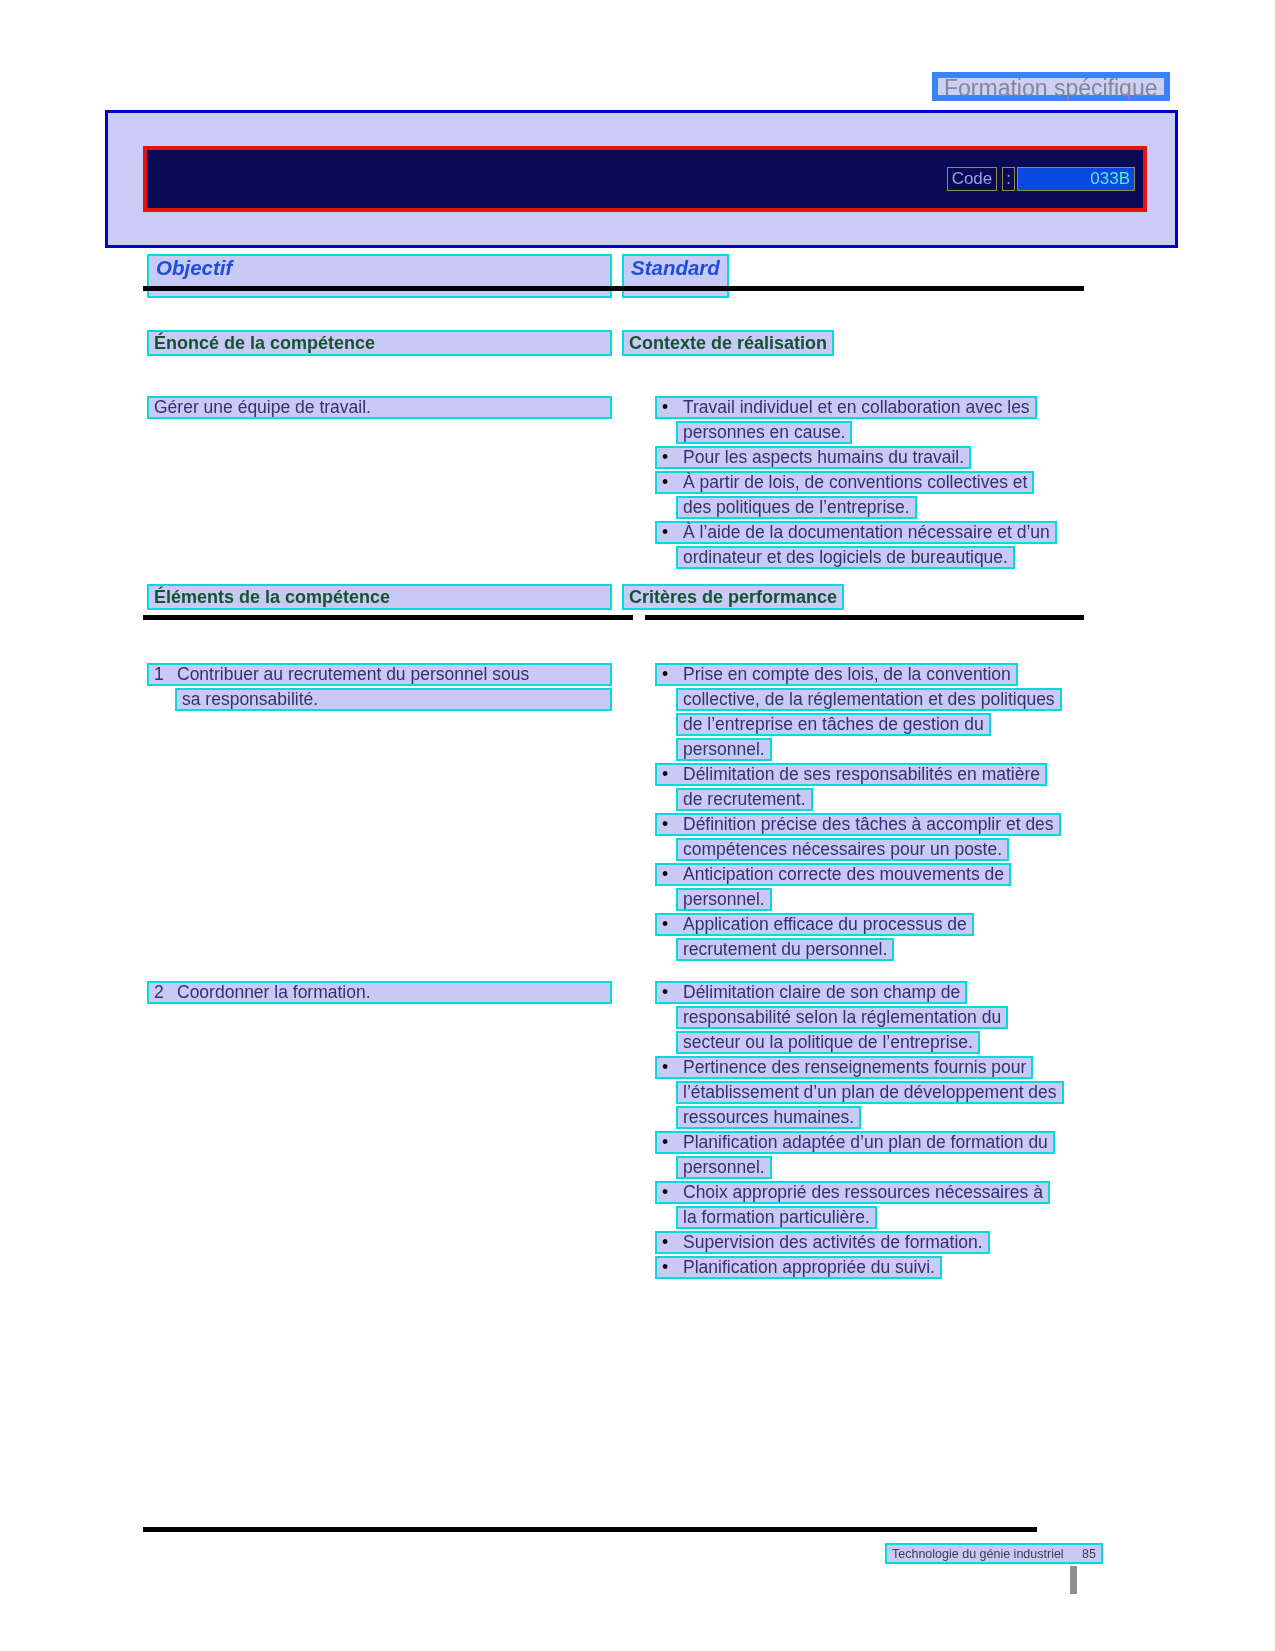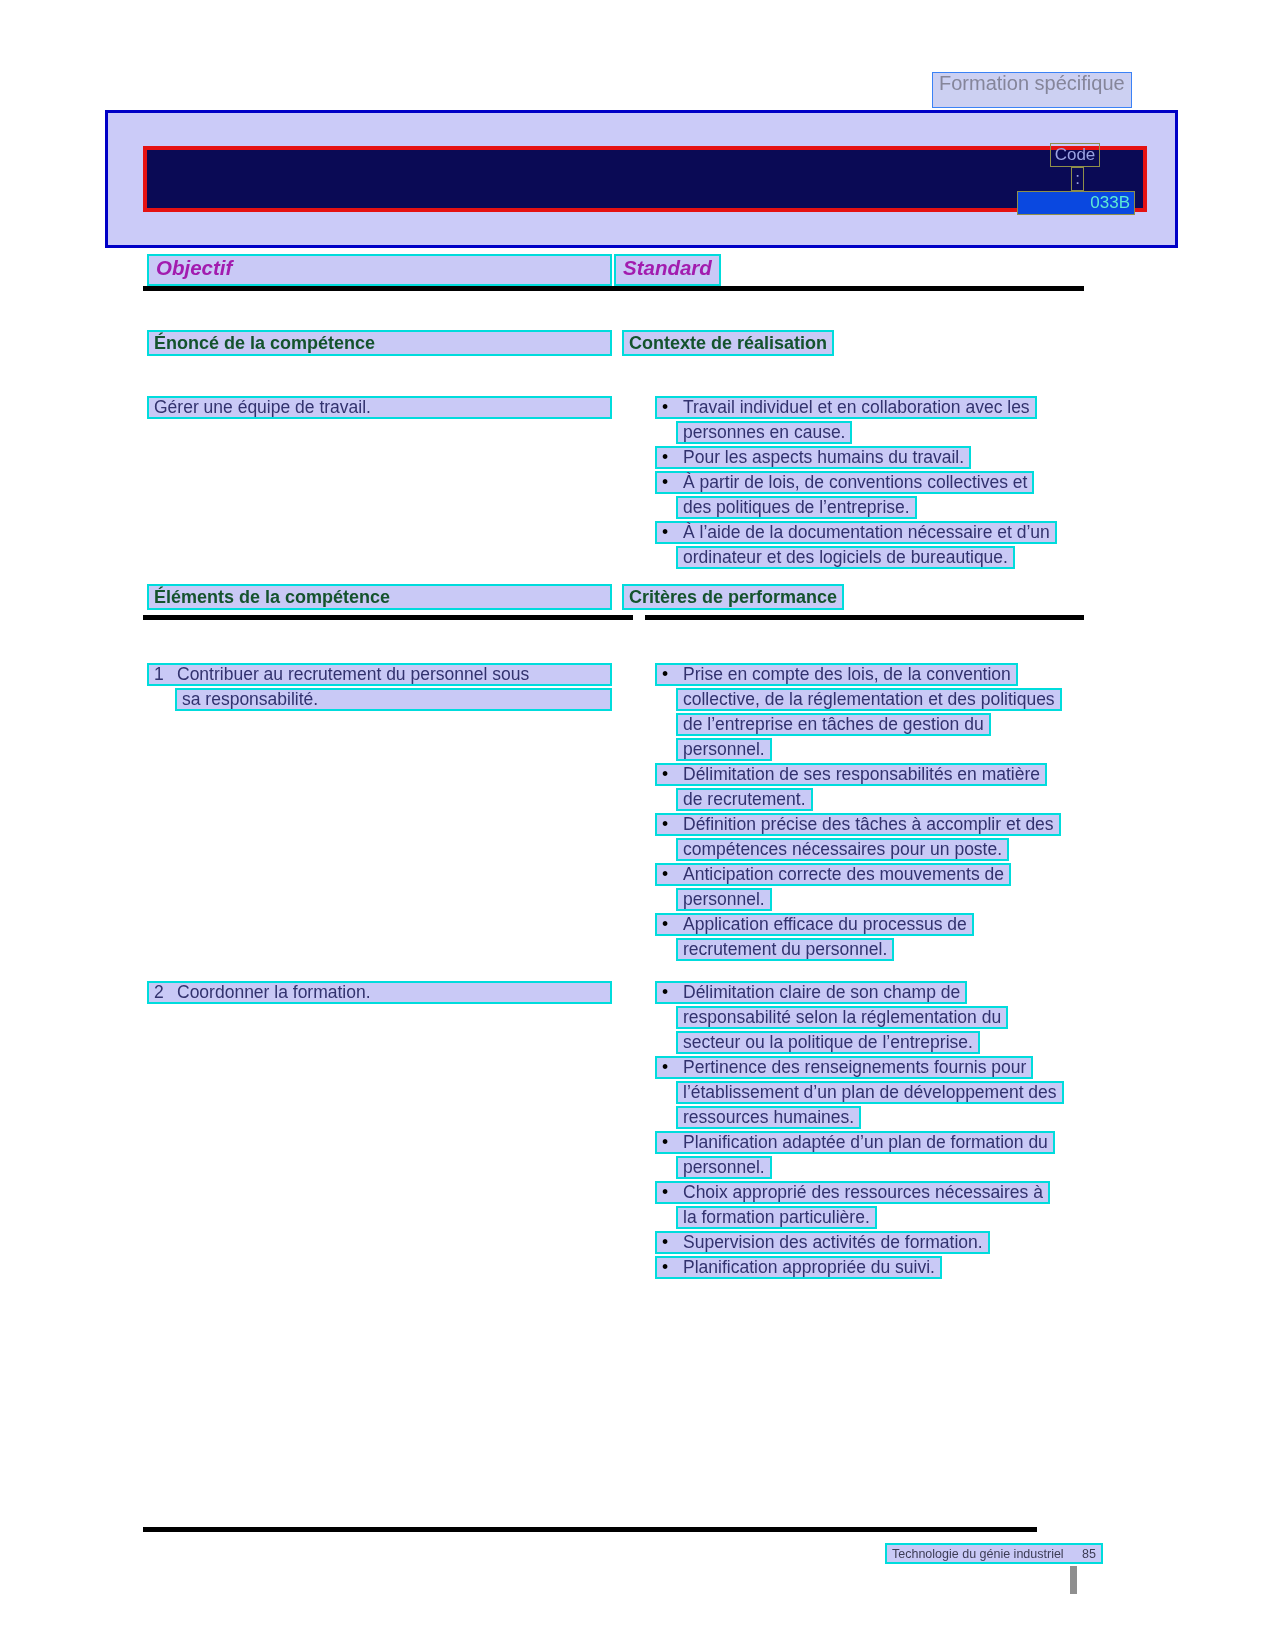--- a/index.html
+++ b/index.html
@@ -18,42 +18,42 @@
 
   
   .lbar{width:465px;}
   .num{display:inline-block;width:23px;}
   .c-left{margin-left:28px;}
   .c-left .hl{width:437px;}
 
   
   .shead .hl{display:inline-block;height:26px;line-height:22px;font-size:18px;font-weight:bold;
              color:#14532d;padding:0 5px;}
-  .obj .hl{display:inline-block;height:32px;line-height:24px;font-size:20.5px;font-weight:bold;
-           font-style:italic;color:#a21caf;padding:0 7px;}
+  .obj .hl{display:inline-block;height:44px;line-height:24px;font-size:20.5px;font-weight:bold;
+           font-style:italic;color:#1d4ed8;padding:0 7px;}
 
   .abs{position:absolute;}
   .rule{position:absolute;height:5px;background:#000;}
 
   
   .header-outer{position:absolute;left:105px;top:110px;width:1067px;height:132px;
                 border:3px solid #0000c6;background:#cbcbf8;}
   .header-inner{position:absolute;left:35px;top:33px;width:988px;height:58px;background:#0a0a55;
                 border:4px solid #e51212;display:flex;align-items:center;justify-content:flex-end;
                 padding-right:8px;box-sizing:content-box;}
-  .code-wrap{display:flex;align-items:center;font-size:17px;color:#9aa2e2;flex-direction:column;}
+  .code-wrap{display:flex;align-items:center;font-size:17px;color:#9aa2e2;}
   .code-label{border:1px solid #8f8f4a;padding:1px 4px;}
   .code-colon{border:1px solid #8f8f4a;padding:1px 3px;margin-left:5px;}
   .code-value-box{border:1px solid #8f8f4a;background:#0a48e0;width:108px;text-align:right;
                   color:#5eead4;padding:1px 4px;margin-left:2px;}
 
   
-  .page-label{position:absolute;left:932px;top:72px;height:36px;line-height:21px;
-              padding:0 6px;font-size:20px;color:#85859a;background:#ccd0f2;
-              border:1px solid #3b82f6;box-sizing:border-box;}
+  .page-label{position:absolute;left:932px;top:72px;height:29px;line-height:21px;
+              padding:0 6px;font-size:23px;color:#85859a;background:#ccd0f2;
+              border:6px solid #3b82f6;box-sizing:border-box;}
 
   
   .footer-box{position:absolute;left:885px;top:1543px;width:218px;height:21px;
               display:flex;align-items:center;justify-content:space-between;
               padding:0 5px;font-size:12.5px;color:#3c3c55;box-sizing:border-box;}
   .caret{position:absolute;left:1070px;top:1566px;width:7px;height:28px;background:#8f8f8f;}
 </style>
 </head>
 <body>
 
@@ -65,21 +65,21 @@
     <div class="header-inner">
       <div class="code-wrap">
         <span class="code-label">Code</span>
         <span class="code-colon">:</span>
         <span class="code-value-box">033B</span>
       </div>
     </div>
   </div>
 
   <div class="abs obj" style="left:147px;top:254px;">
-    <span class="hl lbar" style="width:465px;">Objectif</span><span class="hl" style="margin-left:2px;">Standard</span>
+    <span class="hl lbar" style="width:465px;">Objectif</span><span class="hl" style="margin-left:10px;">Standard</span>
   </div>
   <div class="rule" style="left:143px;top:286px;width:941px;"></div>
 
   <div class="abs shead" style="left:147px;top:330px;">
     <span class="hl lbar" style="width:465px;">Énoncé de la compétence</span><span class="hl" style="margin-left:10px;">Contexte de réalisation</span>
   </div>
 
   <div class="abs ln" style="left:147px;top:376px;">
     <span class="hl lbar">Gérer une équipe de travail.</span>
   </div>

